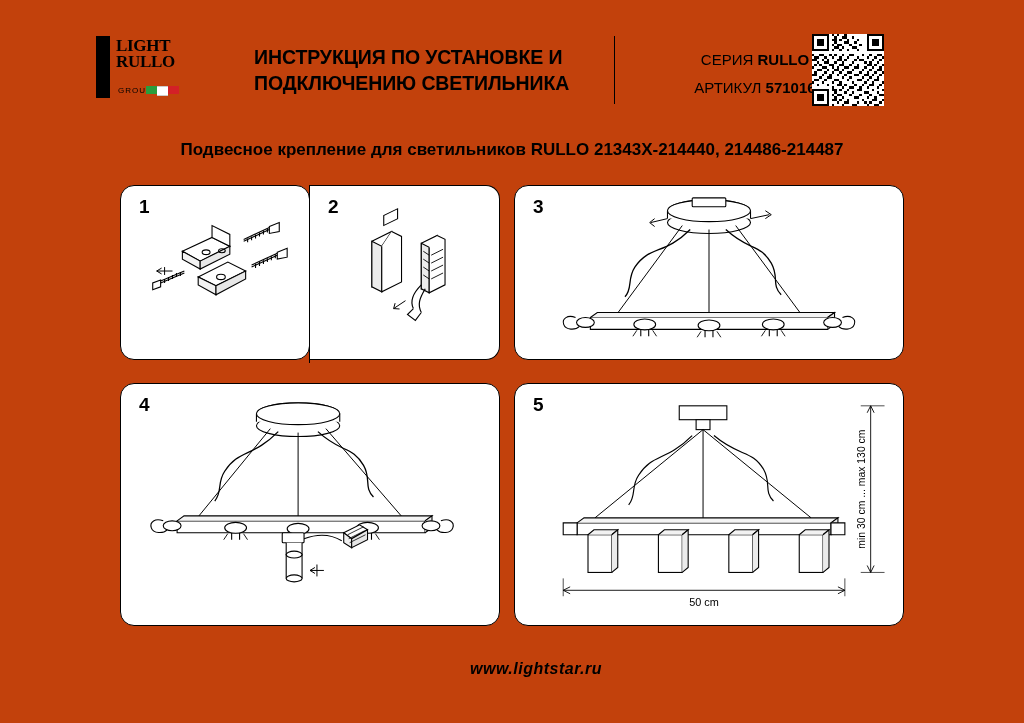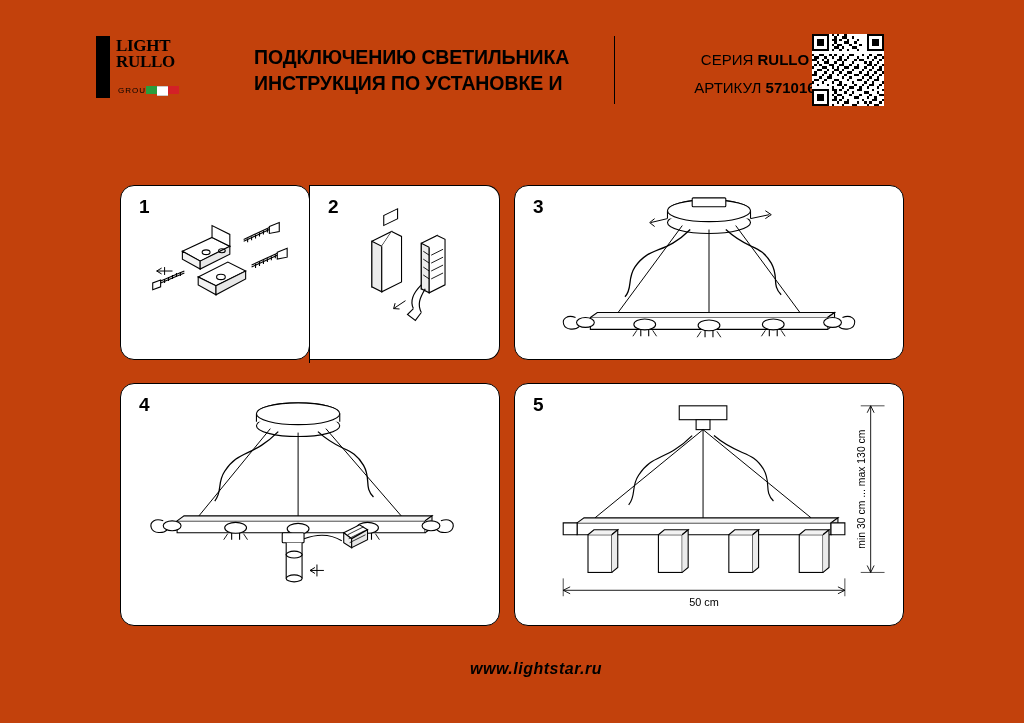--- a/index.html
+++ b/index.html
@@ -189,22 +189,22 @@
       </div>
       <div class="logo-group">GROUP</div>
       <div class="logo-flag">
         <i class="g"></i>
           <i class="w"></i>
           <i class="r"></i>
       </div>
     </div>
 
     <div class="title-main">
+      <div>ИНСТРУКЦИЯ ПО УСТАНОВКЕ И</div>
       <div>ПОДКЛЮЧЕНИЮ СВЕТИЛЬНИКА</div>
-      <div>ИНСТРУКЦИЯ ПО УСТАНОВКЕ И</div>
     </div>
 
     <div class="divider-v"></div>
 
     <div class="series-block">
       <div class="row">
         <span class="light">СЕРИЯ</span>
         <span>RULLO</span>
       </div>
       <div class="row">
@@ -408,20 +408,21 @@
           <rect x="8" y="28" width="1" height="1"></rect>
             <rect x="12" y="28" width="1" height="1"></rect>
             <rect x="16" y="28" width="2" height="1"></rect>
             <rect x="22" y="28" width="1" height="1"></rect>
             <rect x="25" y="28" width="2" height="1"></rect>
         </g>
       </svg>
     </div>
   </div>
 
+  <div class="subtitle">Подвесное крепление для светильников RULLO 21343Х-214440, 214486-214487</div>
 
   <div class="panel" id="panel1">
     <div class="num">1</div>
     <svg class="svgbox" viewBox="0 0 190 175">
       <g fill="none" stroke="#000" stroke-width="1.1">
 
         <path d="M62 66 L92 52 L110 61 L80 76 Z" fill="#fff"></path>
         <path d="M62 66 L62 74 L80 84 L80 76 Z" fill="#f2f2f2"></path>
         <path d="M80 76 L110 61 L110 69 L80 84 Z" fill="#e8e8e8"></path>
 

